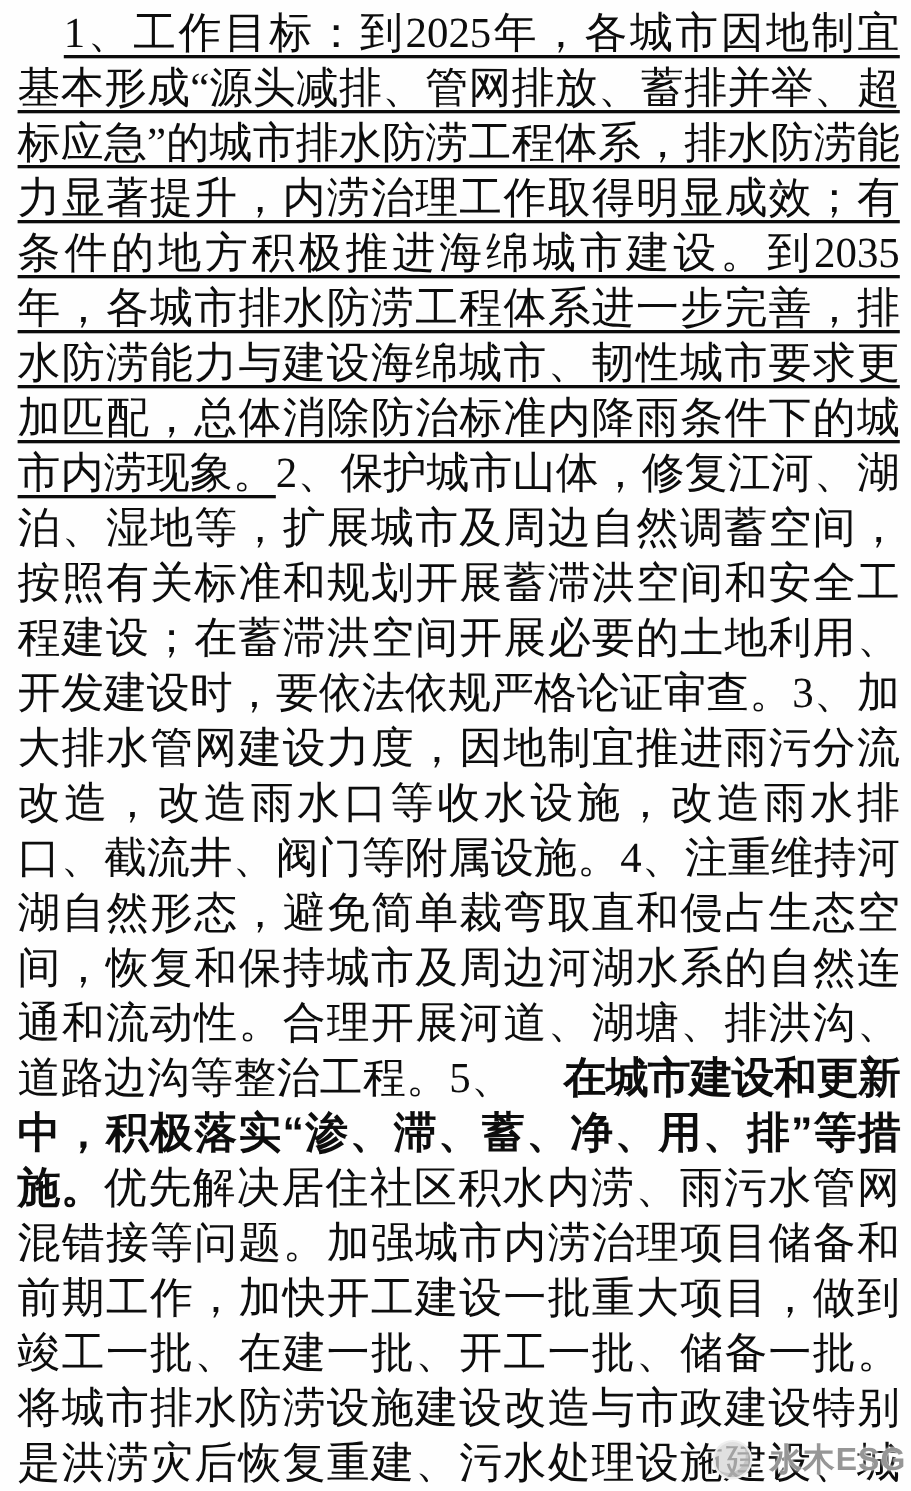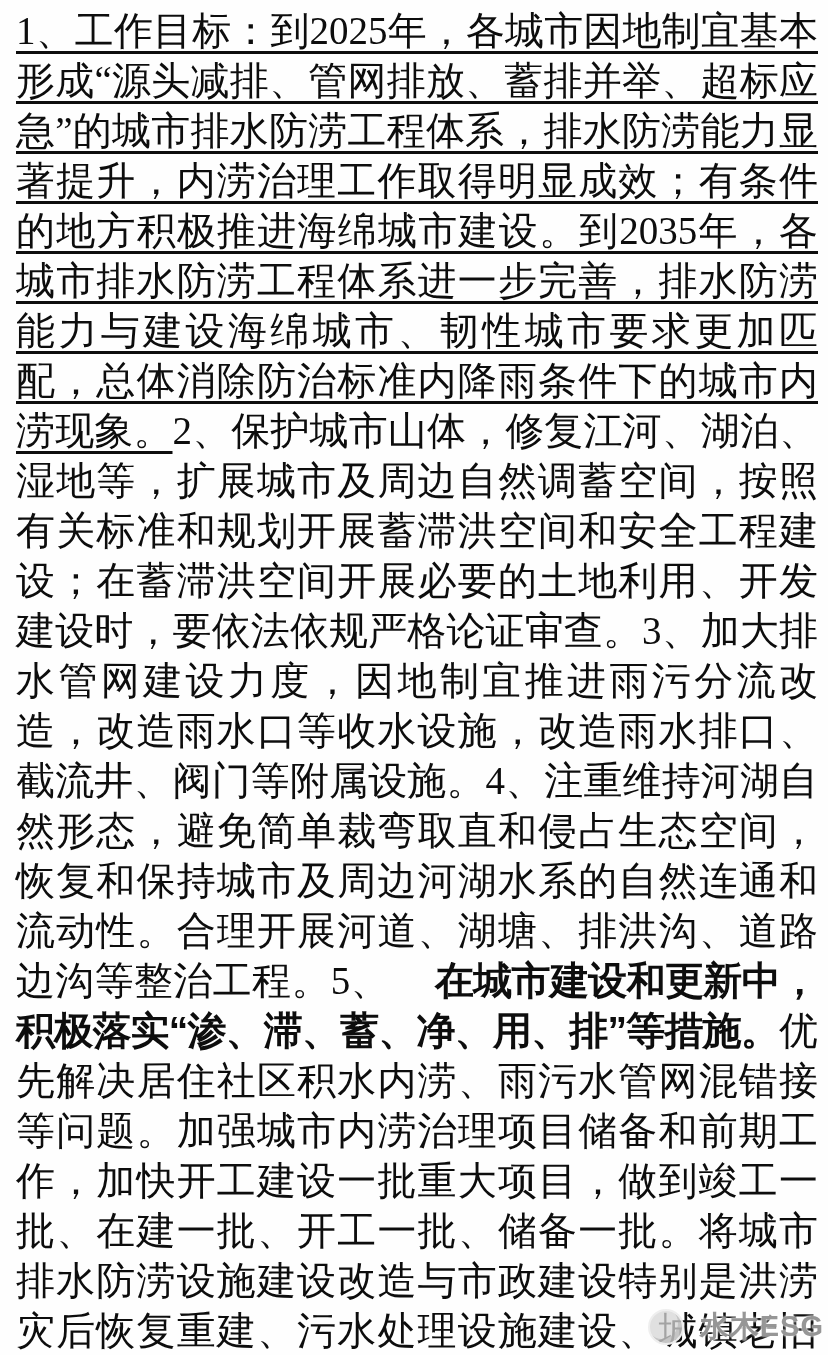--- a/index.html
+++ b/index.html
@@ -24,20 +24,21 @@
     word-break: break-all;
   }
 
   .seg { font-weight: 400; }
 
   .seg.u {
     text-decoration: underline;
     text-decoration-thickness: 3px;
     text-underline-offset: 7px;
     text-decoration-skip-ink: none;
+    margin-left: 42px;
   }
 
   .seg.b {
     font-weight: 700;
     font-family: "Liberation Sans", "DejaVu Sans", sans-serif;
     letter-spacing: -1px;
     margin-left: 45px;
   }
 
   .watermark {

